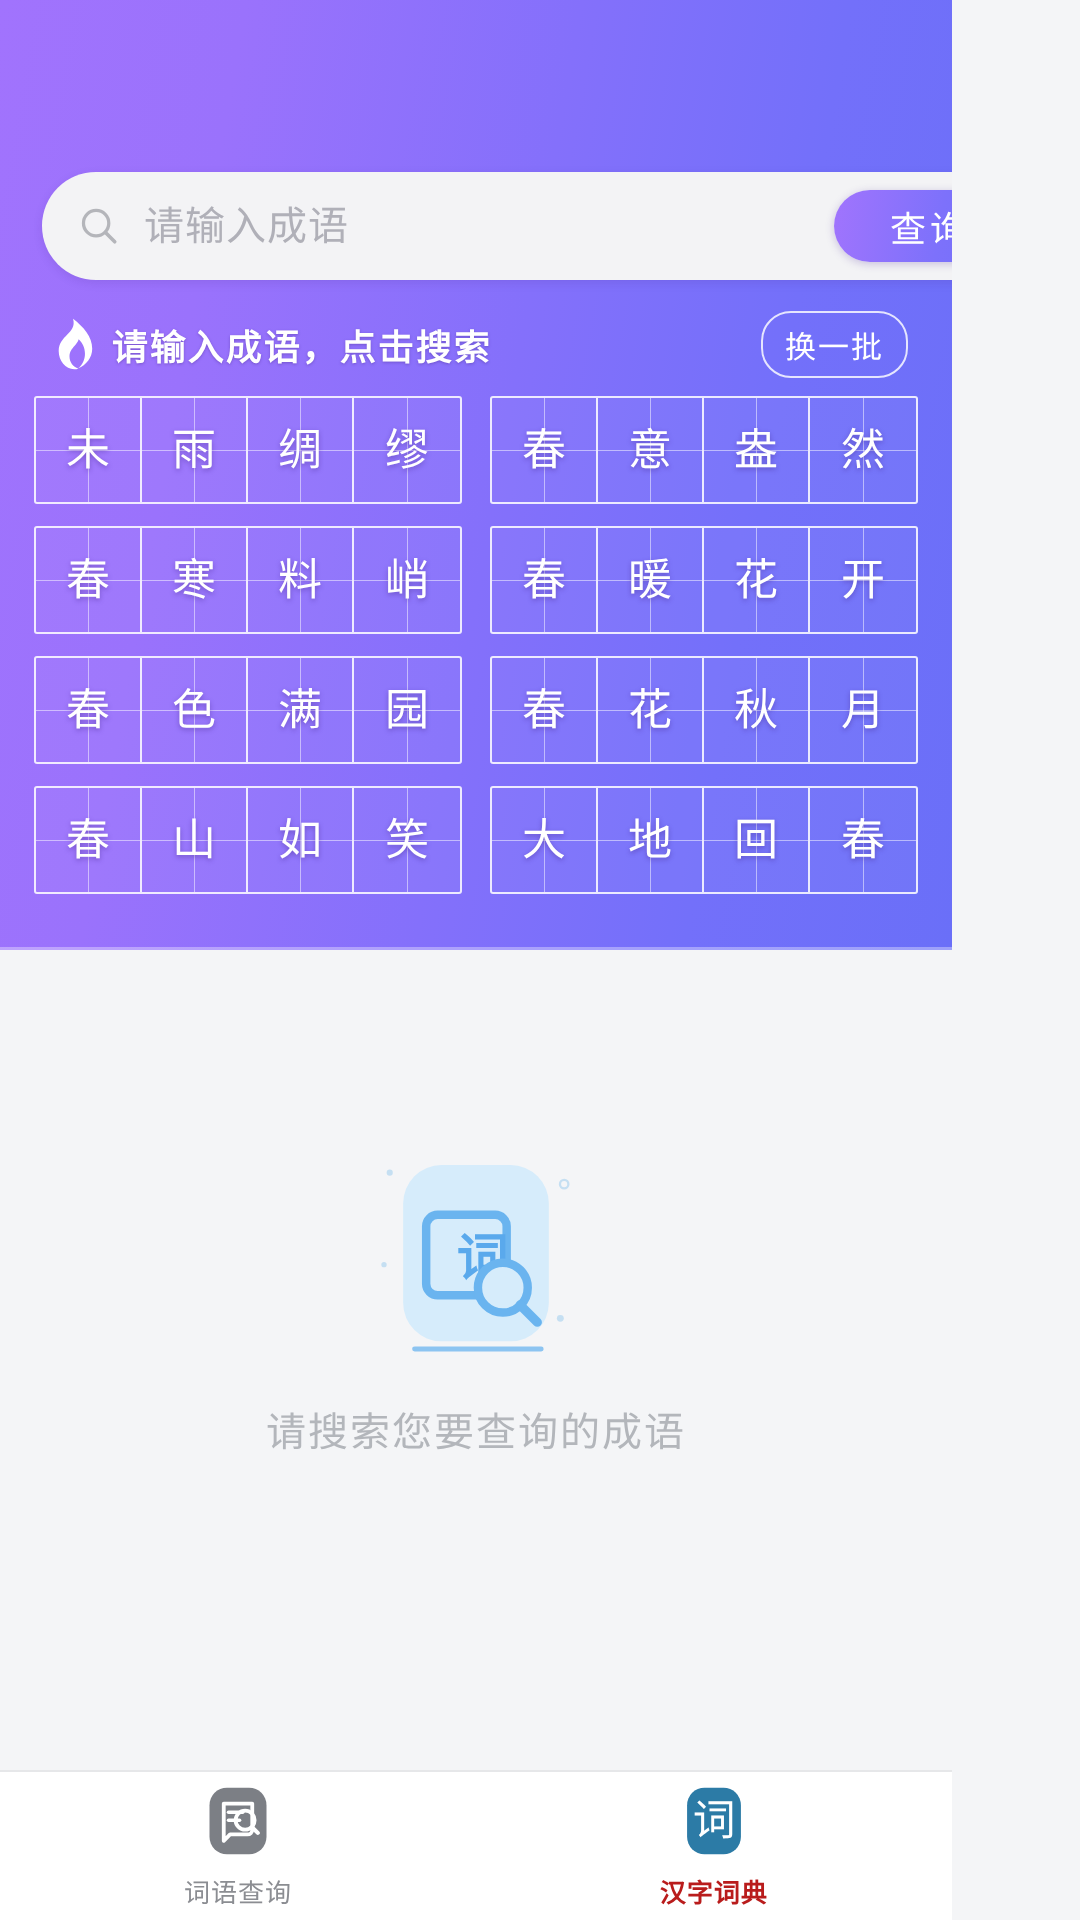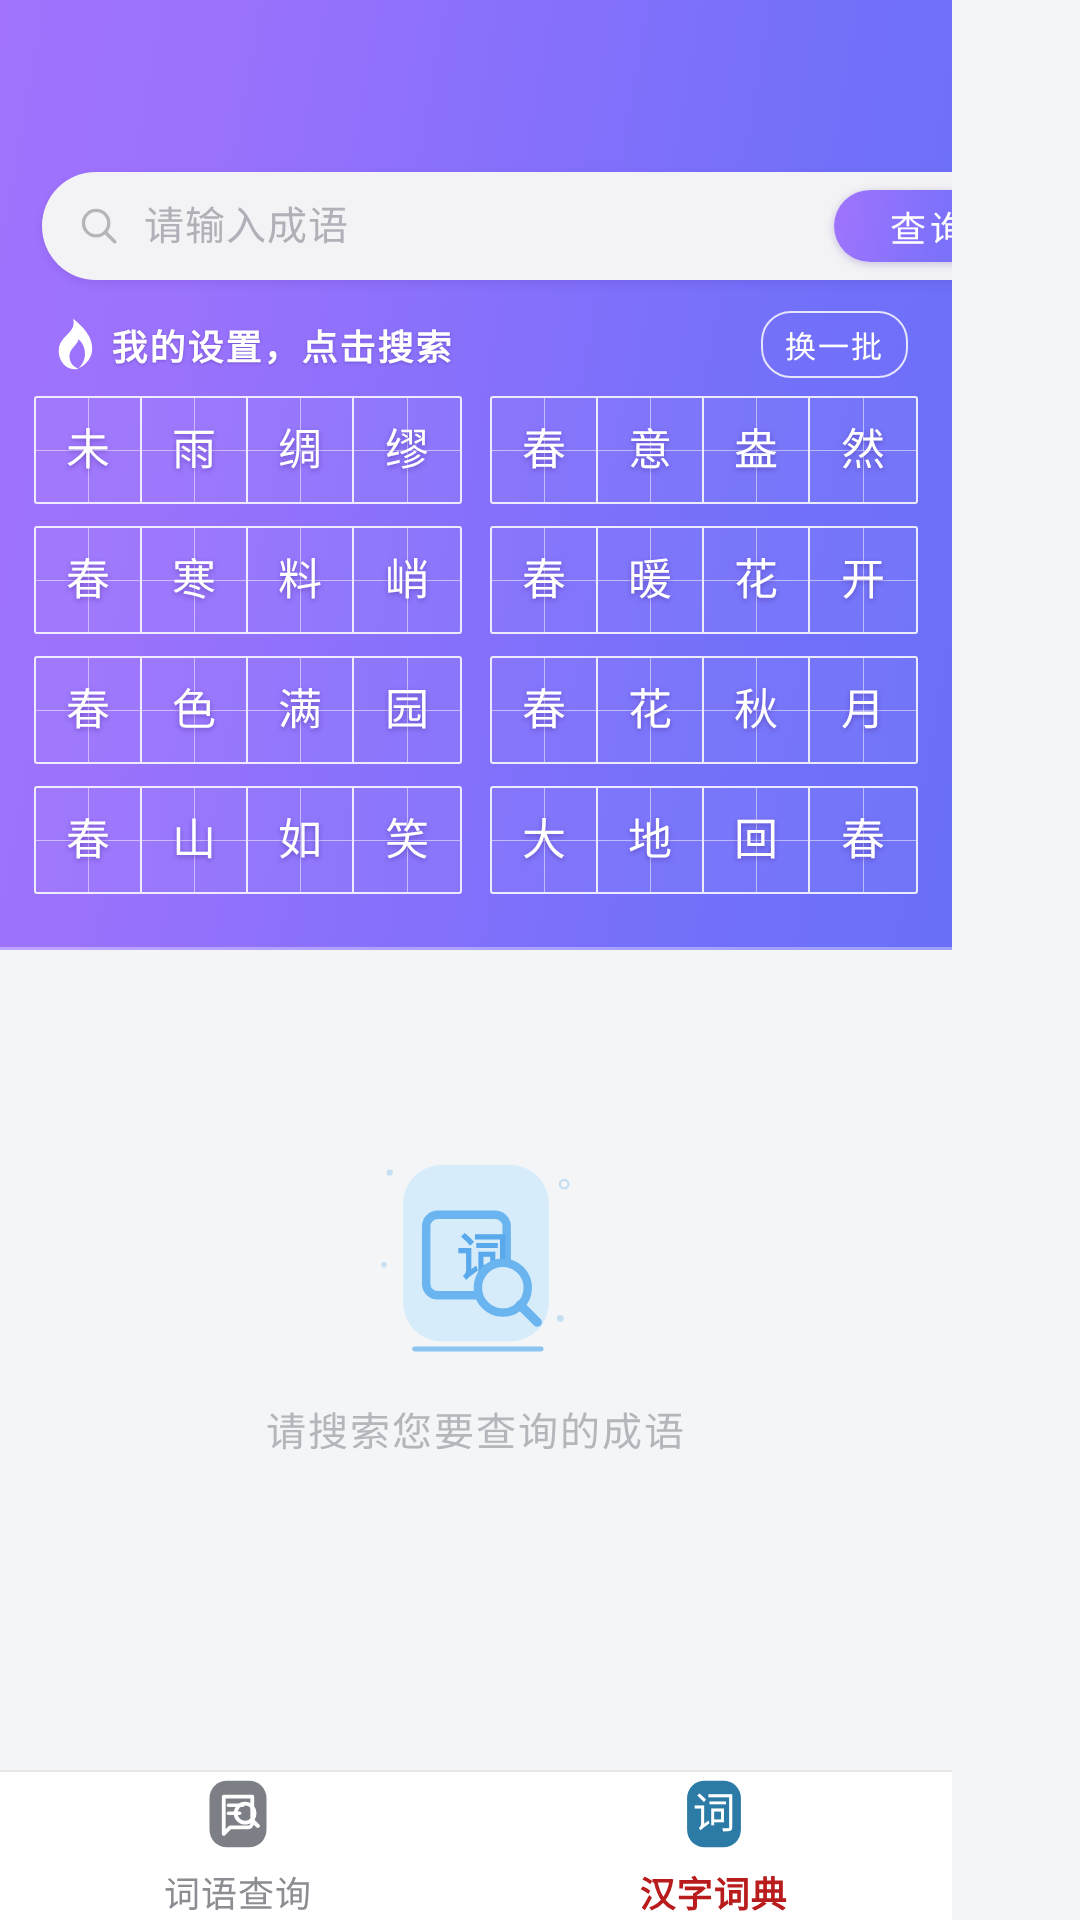--- a/index.html
+++ b/index.html
@@ -203,21 +203,21 @@
     flex-direction: column;
     align-items: center;
     justify-content: center;
     gap: 10px;
     cursor: pointer;
     background: transparent;
     border: none;
     font-family: inherit;
   }
   .tab-icon { width: 76px; height: 76px; }
-  .tab-label { font-size: 36px; color: #8b8d92; letter-spacing: 1px; }
+  .tab-label { font-size: 26px; color: #8b8d92; letter-spacing: 1px; }
   .tab.active .tab-label { color: #b91c1c; font-weight: bold; }
 </style>
 </head>
 <body>
 
 <div id="app">
 
   <div class="hero">
 
     <div class="searchbar">
@@ -227,21 +227,21 @@
       </svg>
       <input class="search-input" type="text" placeholder="请输入成语" style="">
       <button class="query-btn">查询</button>
     </div>
 
     <div class="hot-head">
       <svg class="flame-icon" viewBox="0 0 32 38">
         <path d="M17.5 0.5c1.6 5.6-1.3 8.6-4.2 11.6-3.1 3.2-6.3 6.5-6.3 12.1 0 7 5 13.3 11.4 13.3 1.1 0 2.1-.2 3-.5-4-1.4-6.5-4.8-6.5-8.9 0-3.5 1.8-5.7 3.6-7.7 1.3-1.5 2.6-2.9 3.1-4.9 2.9 2.6 4.6 6.4 4.6 10.6 0 4.4-1.9 8.2-4.9 10.6C27 34.3 31.5 29 31.5 22.4c0-8.9-6.4-16-14-21.9z" fill="#ffffff"></path>
         <path d="M12.4 20.8c-1.6 1.8-2.6 3.9-2.6 6.4 0 3.4 1.8 6.4 4.5 8.1-1.2-1.7-1.9-3.7-1.9-5.8 0-3.3 1.5-5.9 3.2-8.2-1.3-.1-2.3-.2-3.2-.5z" fill="#ffffff" opacity="0.75"></path>
       </svg>
-      <div class="hot-title">我的设置，点击搜索</div>
+      <div class="hot-title">请输入成语，点击搜索</div>
       <button class="refresh-btn">换一批</button>
     </div>
 
     <div class="idiom-grid" id="idiom-grid">
         <div class="idiom">
           <div class="cell">
             <span>未</span>
           </div>
           <div class="cell">
             <span>雨</span>

